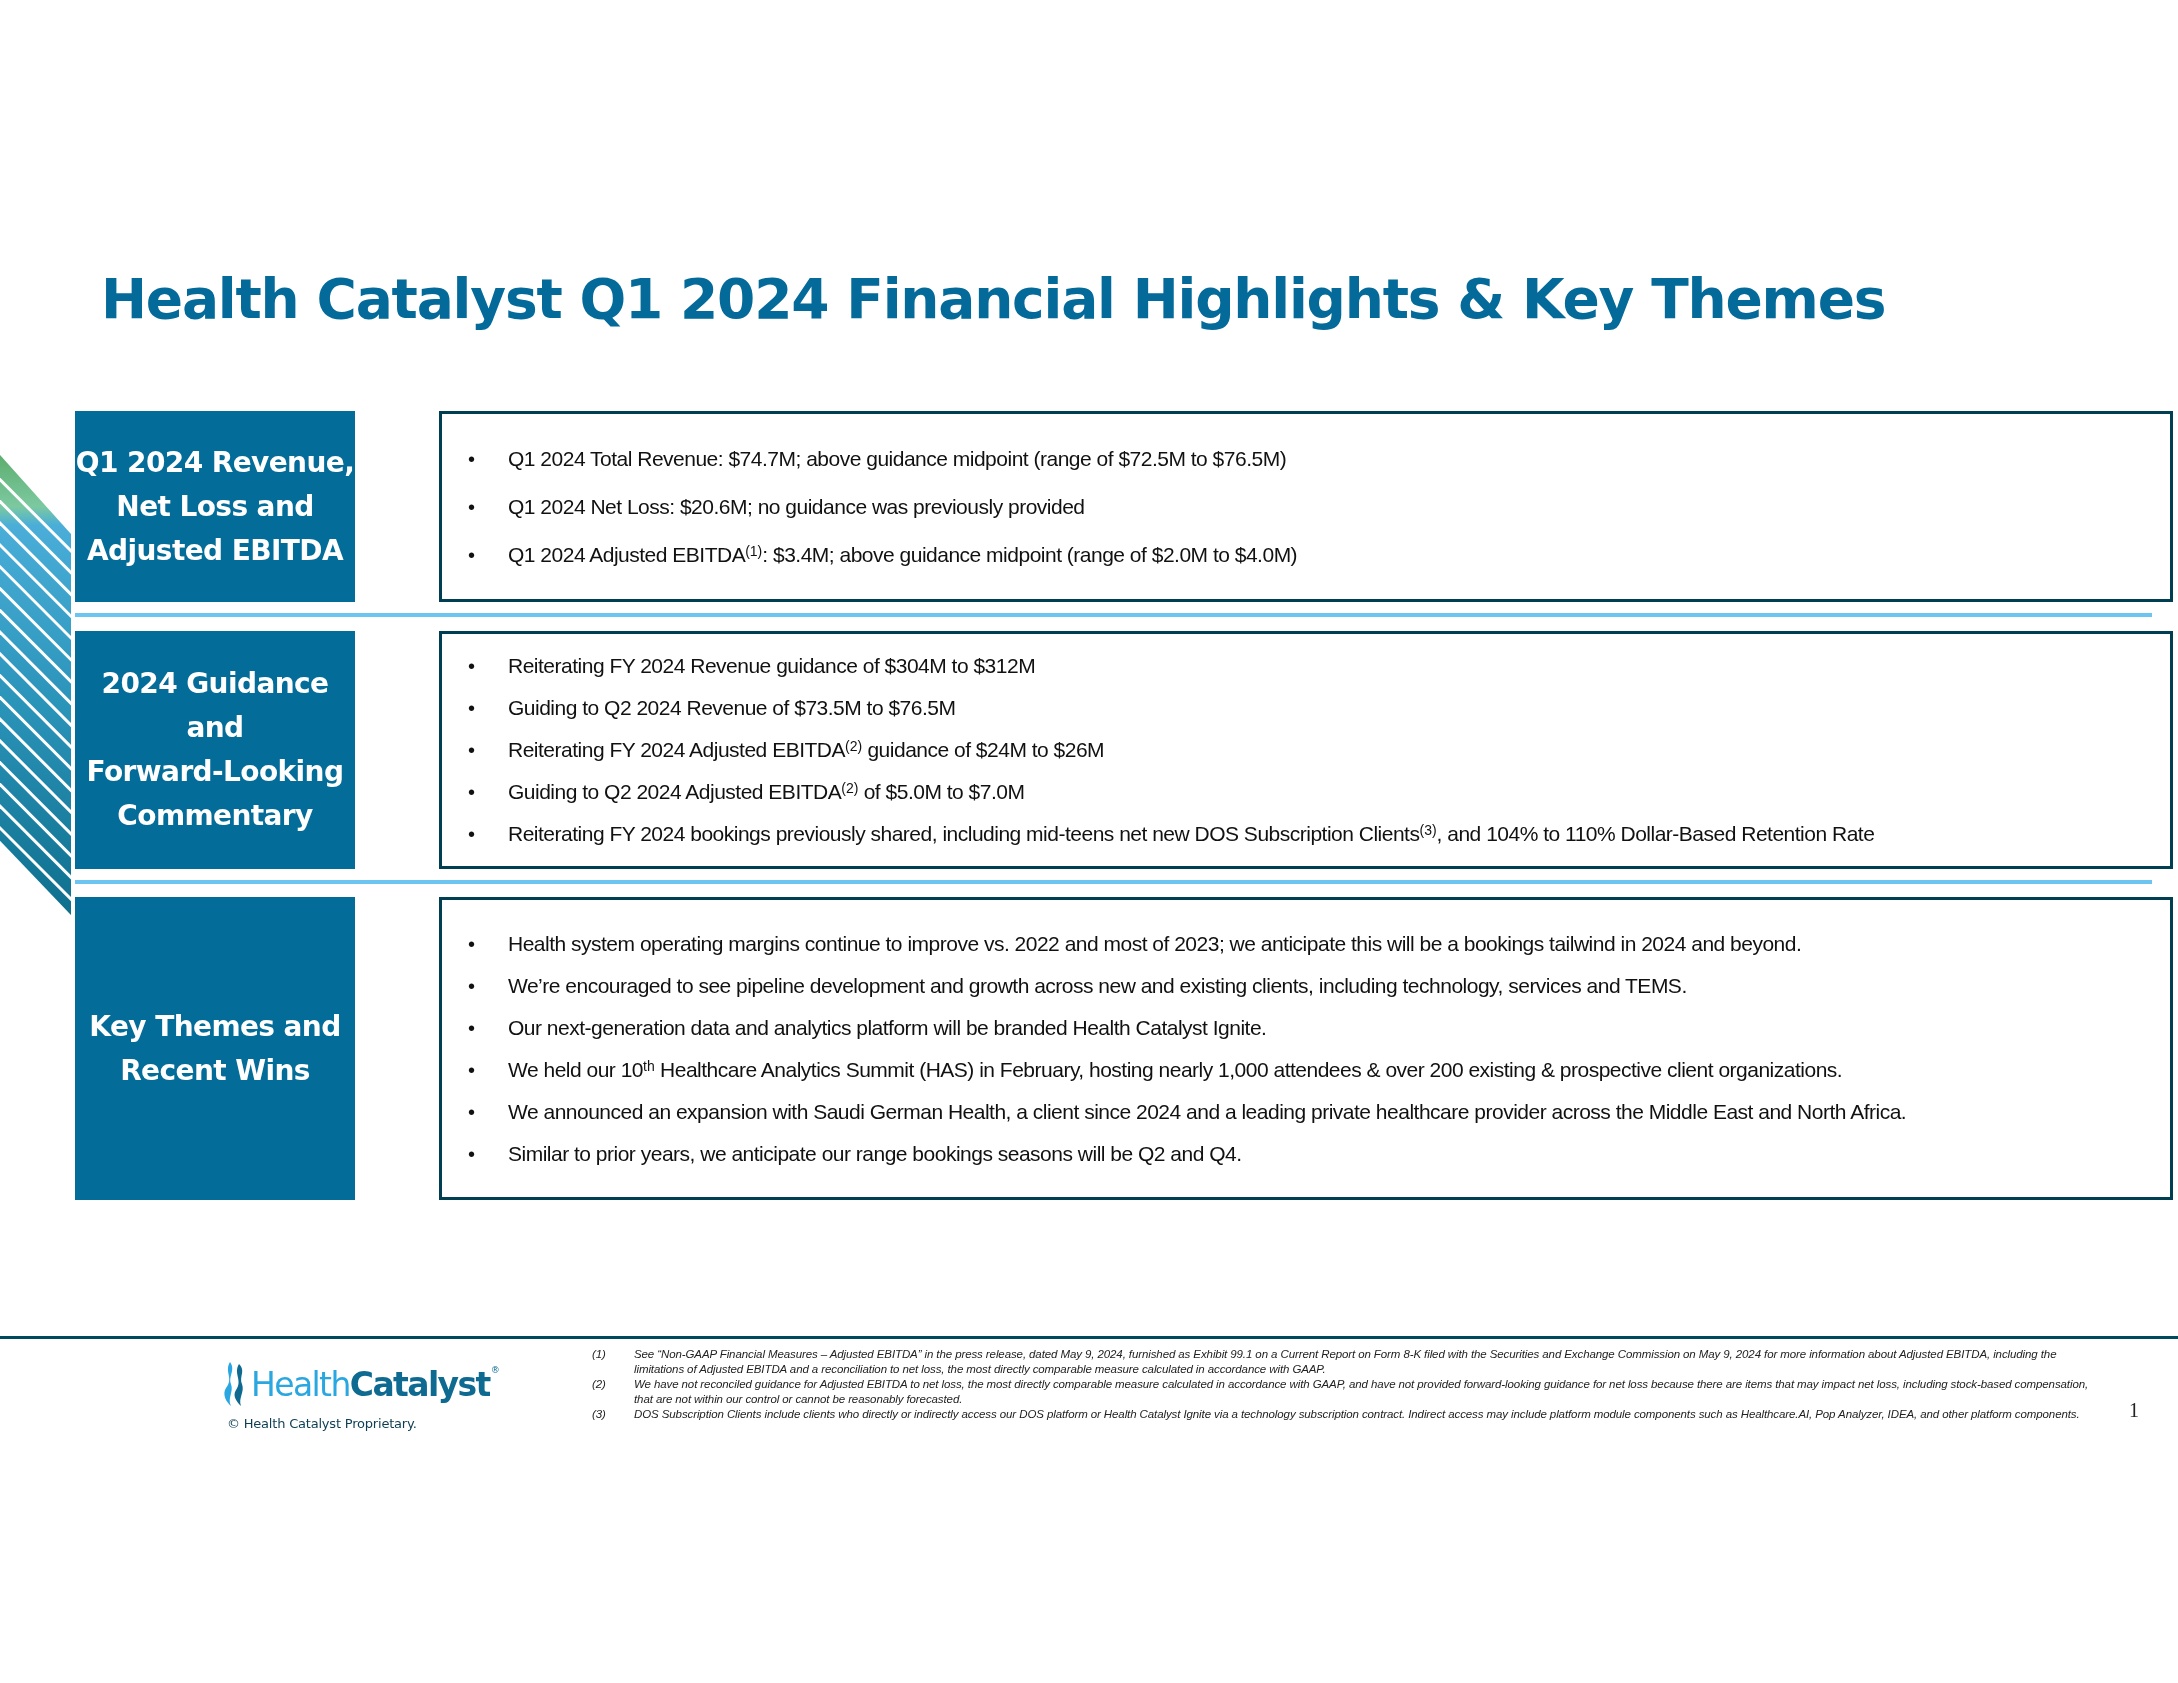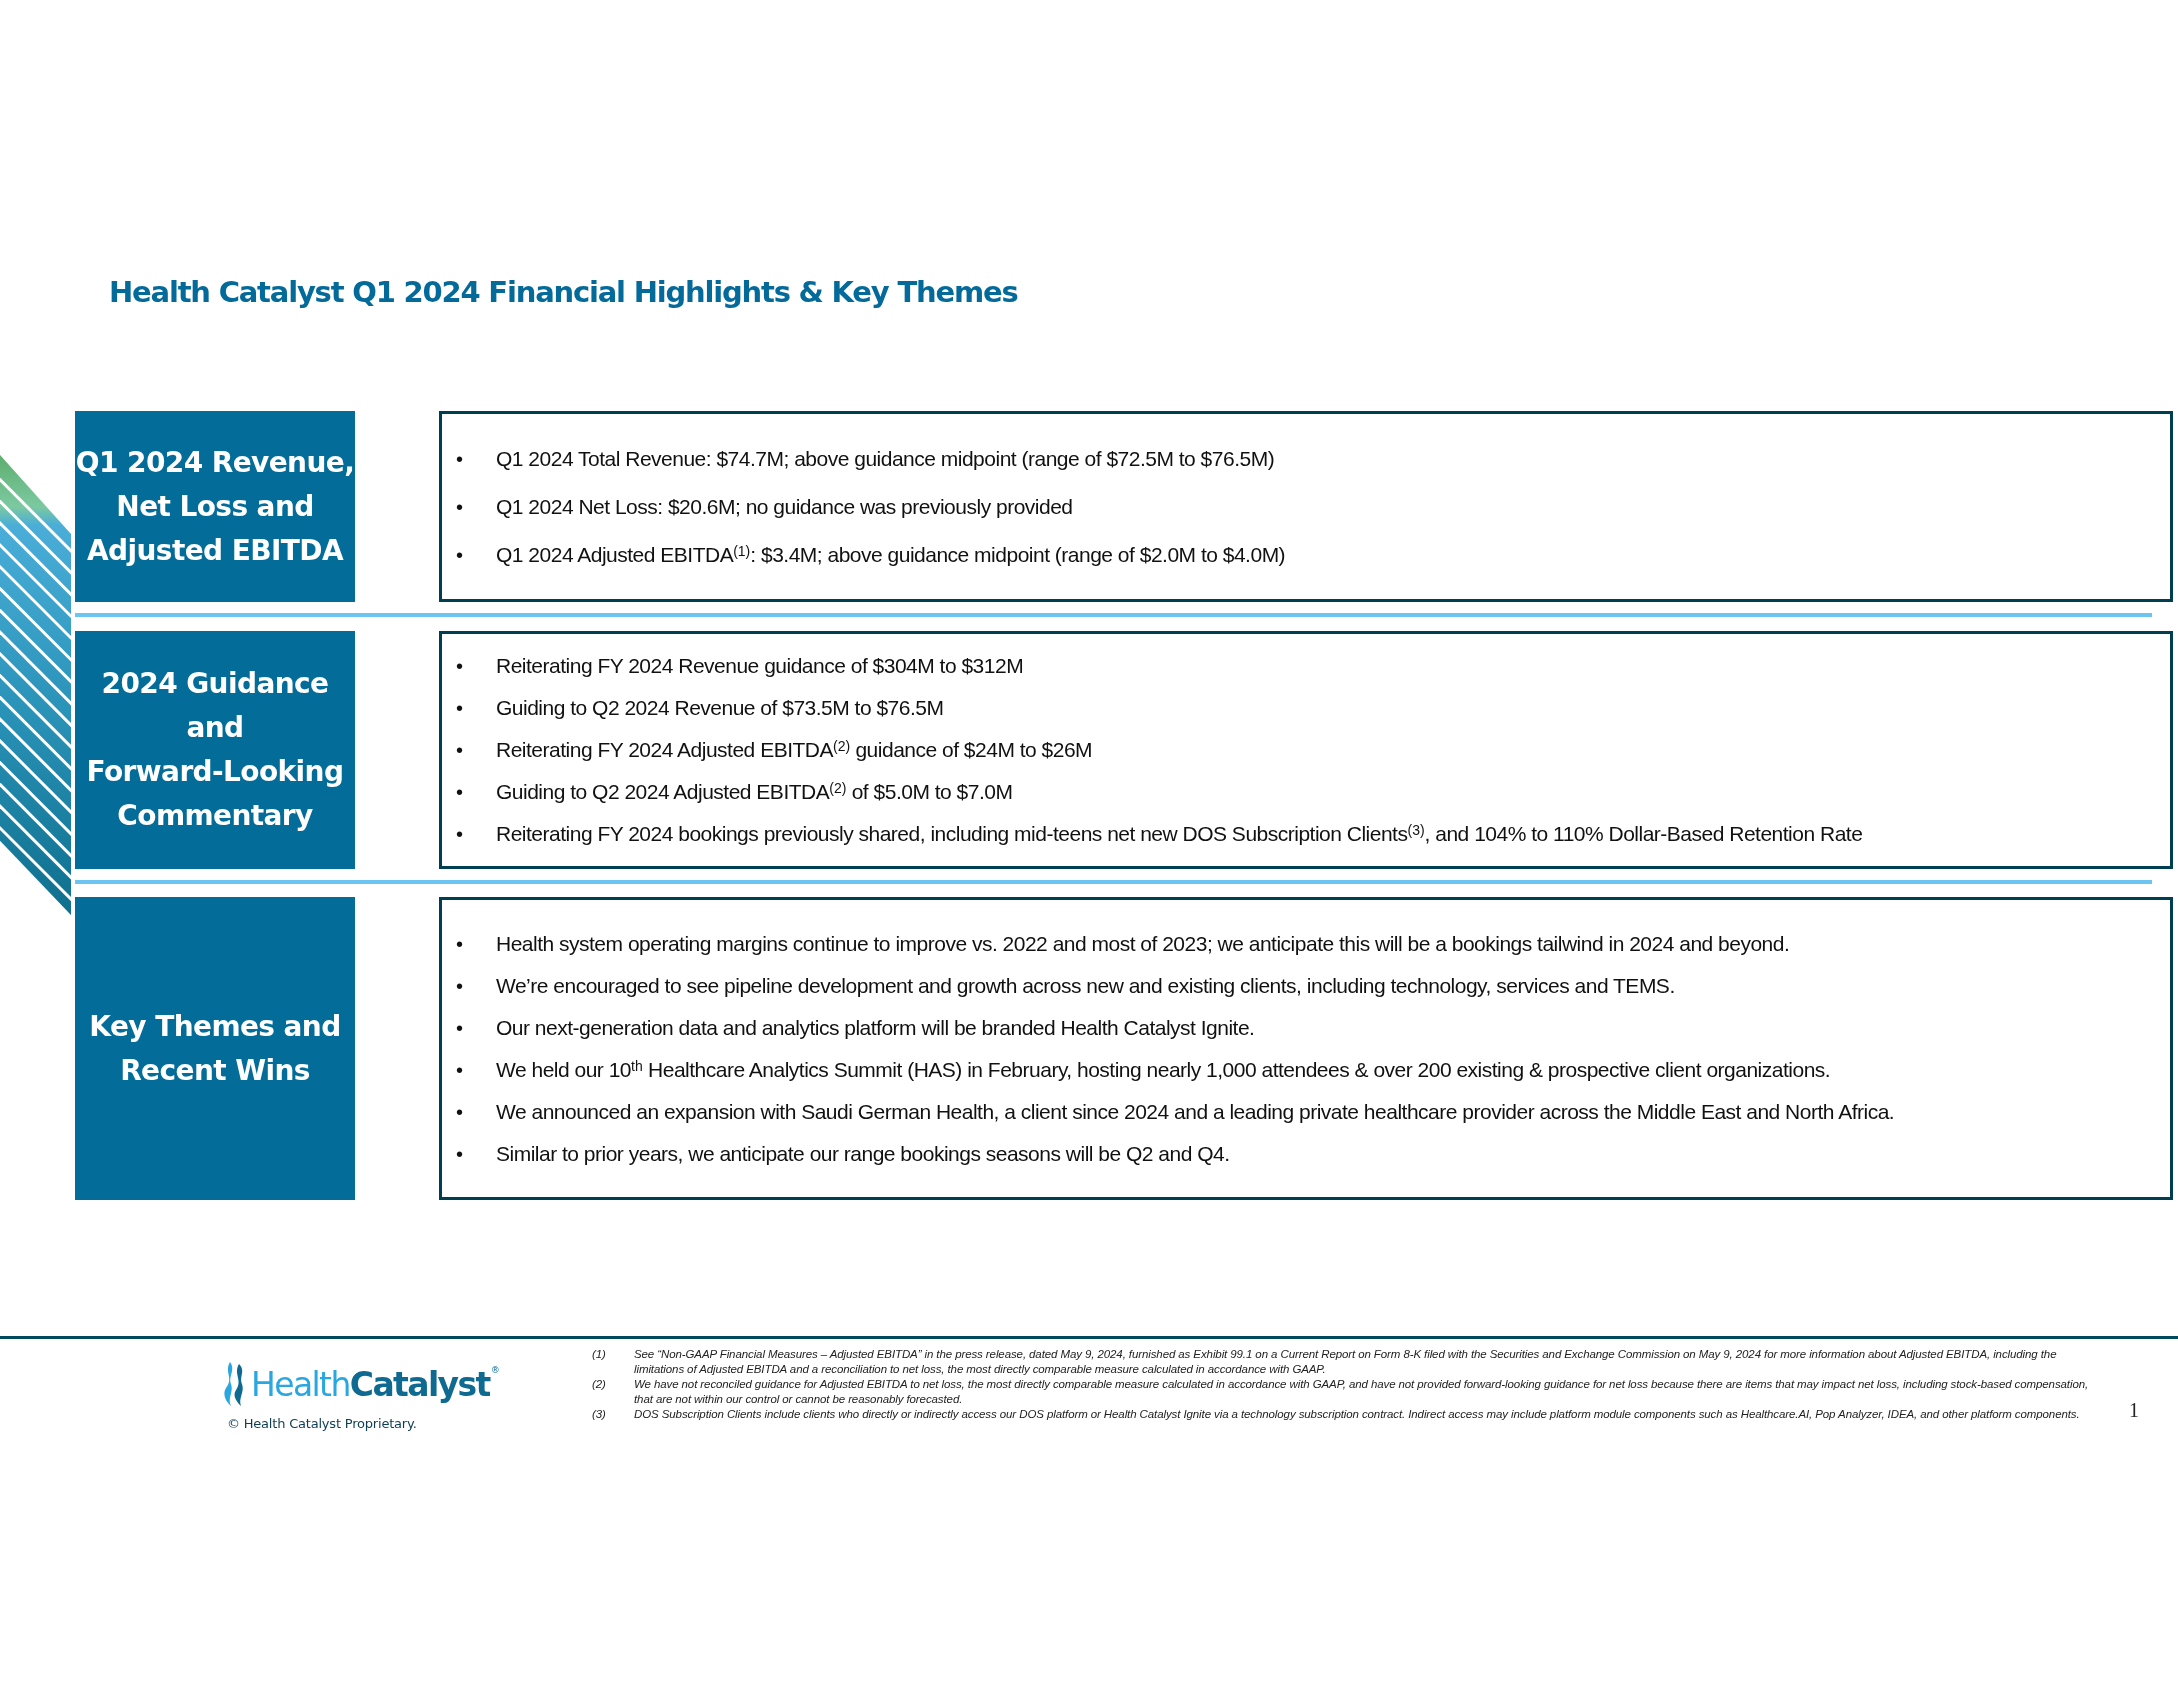--- a/index.html
+++ b/index.html
@@ -1,35 +1,35 @@
 <!DOCTYPE html>
 <html><head>
 <meta charset="utf-8">
 <style>
   html, body { margin: 0; padding: 0; background: #ffffff; }
   body { width: 2178px; height: 1683px; position: relative; overflow: hidden;
          font-family: "Liberation Sans", sans-serif; color: #1a1a1a; }
 
-  .title { position: absolute; left: 97px; top: 263px; margin: 12px;
+  .title { position: absolute; left: 97px; top: 263px; margin: 4px;
            font-family: "DejaVu Sans", sans-serif; font-weight: bold;
-           font-size: 29px; color: #046a9a; letter-spacing: -1.2px; white-space: nowrap; }
+           font-size: 55px; color: #046a9a; letter-spacing: -1.2px; white-space: nowrap; }
 
   .deco { position: absolute; left: 0; top: 450px; width: 71px; height: 470px; }
 
   .section { position: absolute; left: 75px; width: 2098px; }
   .label-box { position: absolute; left: 0; top: 0; width: 280px; height: 100%;
                background: #036c98; color: #ffffff; display: flex; align-items: center;
                justify-content: center; text-align: center; }
   .label-text { font-family: "DejaVu Sans", sans-serif; font-weight: bold; font-size: 28px;
                 line-height: 44px; letter-spacing: -0.6px; white-space: pre-line; }
   .content-box { position: absolute; left: 364px; top: 0; right: 0; height: 100%;
                  box-sizing: border-box; border: 3px solid #003e52; background: #fff;
                  display: flex; flex-direction: column; justify-content: center;
                  padding-left: 14px; }
-  .bullets { list-style: none; margin: 0; padding: 0; }
+  .bullets { list-style: none; margin: 12px; padding: 0; }
   .bullets li { position: relative; padding-left: 40px; font-family: "Liberation Sans", sans-serif;
                 font-size: 21px; letter-spacing: -0.5px; color: #111; white-space: nowrap; }
   .bullets li::before { content: "\2022"; position: absolute; left: 0; top: 0; font-size: 20px; }
   .bullets sup { font-size: 14px; vertical-align: top; position: relative; top: -4px; letter-spacing: 0; }
   .s1 .bullets li { line-height: 48px; }
   .s2 .bullets li { line-height: 42px; }
   .s3 .bullets li { line-height: 42px; }
 
   .divider { position: absolute; left: 75px; width: 2077px; height: 4px; background: #6cc4f0; }
 

